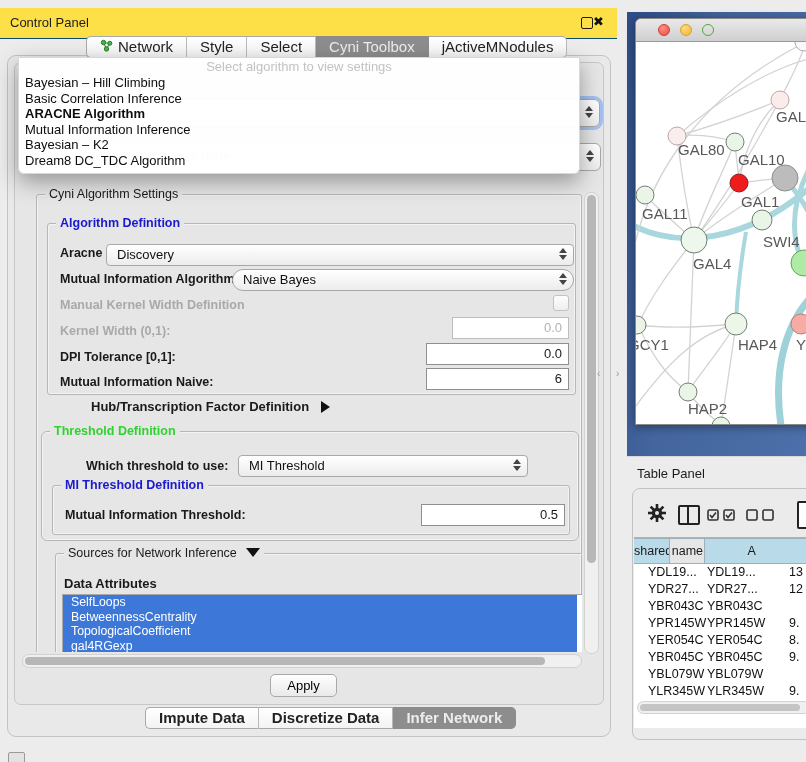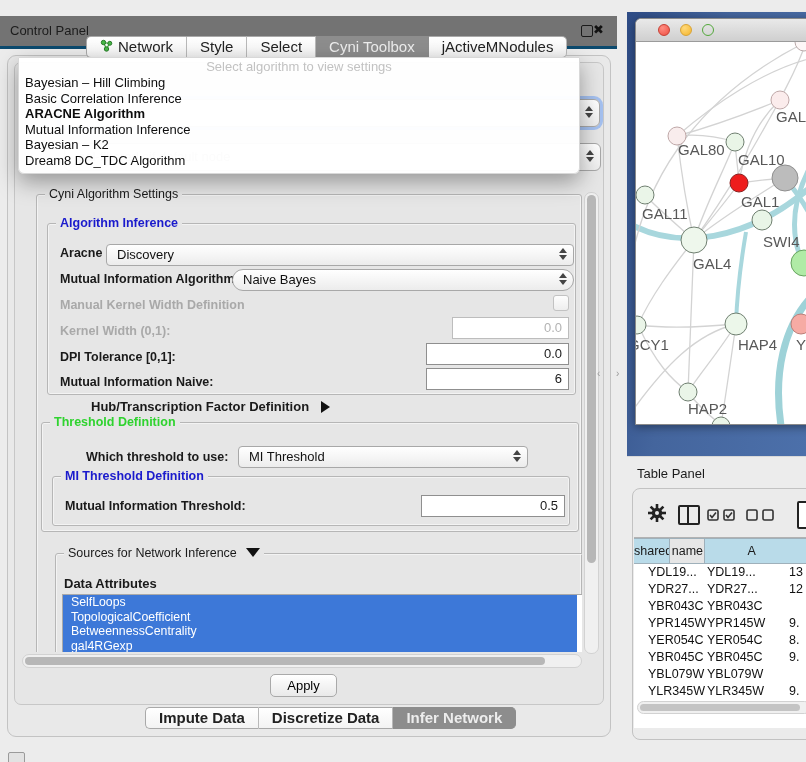--- a/index.html
+++ b/index.html
@@ -1,20 +1,20 @@
 <!DOCTYPE html>
 <html><head>
 <meta charset="utf-8">
 <style>
   html,body{margin:0;padding:0;}
   #app{position:relative;width:806px;height:762px;background:#ececec;overflow:hidden;
        font-family:"Liberation Sans","DejaVu Sans",sans-serif;color:#1a1a1a;}
   .abs{position:absolute;}
   
-  .cp-titlebar{left:0;top:16px;width:617px;height:30px;background:#737373;border-bottom:3px solid #0c4a6e;}
+  .cp-titlebar{left:0;top:8px;width:617px;height:30px;background:#fde047;border-bottom:1px solid #0c4a6e;}
   .cp-title{left:10px;top:7px;font-size:13px;color:#1c1c1c;}
   .float-btn{right:24px;top:9px;width:10px;height:10px;border:1.6px solid #1a1a1a;border-radius:2px;}
   .close-btn{left:593px;top:6px;font-size:13px;font-weight:bold;color:#111;}
   .outer-panel{left:7px;top:55px;width:602px;height:680px;background:#e9e9e9;border:1px solid #c3c3c3;border-radius:9px;}
   .inner-panel{left:14px;top:62px;width:588px;height:641px;background:#e6e6e6;border:1px solid #c7c7c7;border-radius:7px;}
   
   .seg{display:flex;height:22px;line-height:22px;font-size:15px;}
   .seg .tab{background:linear-gradient(#ffffff,#f3f3f3);border-top:1px solid #a9a9a9;border-bottom:1px solid #a9a9a9;
             border-right:1px solid #b9b9b9;padding:0 13px;color:#222;display:flex;align-items:center;gap:5px;}
   .seg .tab:first-child{border-left:1px solid #a9a9a9;border-radius:5px 0 0 5px;}
@@ -132,21 +132,21 @@
         <div class="item">Bayesian – K2</div>
         <div class="item">Dream8 DC_TDC Algorithm</div>
       </div>
   </div>
 
   <div class="abs" style="left:20px;top:182px;width:562px;height:470px;overflow:hidden;">
     <div class="abs grp" style="left:16px;top:12px;width:544px;height:600px;">
       <span class="grp-label">Cyni Algorithm Settings</span>
 
       <div class="abs grp" style="left:10px;top:28px;width:527px;height:170px;">
-        <span class="grp-label" style="color:#1a1acc;font-weight:bold;">Algorithm Inference</span>
+        <span class="grp-label" style="color:#1a1acc;font-weight:bold;">Algorithm Definition</span>
         <div class="abs blab" style="left:12px;top:22px;">Aracne Mode:</div>
         <div class="abs combo" style="left:58px;top:20px;width:468px;">
           <span>Discovery</span>
           <span class="arrows">
               <i class="up"></i>
               <i class="dn"></i>
             </span>
         </div>
         <div class="abs blab" style="left:12px;top:48px;">Mutual Information Algorithm Type:</div>
         <div class="abs combo" style="left:184px;top:45px;width:342px;border-radius:11px;">
@@ -164,21 +164,21 @@
         <div class="abs tfield" style="left:378px;top:119px;width:143px;">0.0</div>
         <div class="abs blab" style="left:12px;top:151px;">Mutual Information Naive:</div>
         <div class="abs tfield" style="left:378px;top:144px;width:143px;">6</div>
       </div>
 
       <div class="abs blab" style="left:14px;top:204px;font-size:13px;padding-left:40px;">
         <span>Hub/Transcription Factor Definition</span>
         <span style="display:inline-block;margin-left:8px;width:0;height:0;border-top:6px solid transparent;border-bottom:6px solid transparent;border-left:9px solid #111;vertical-align:-2px;"></span>
       </div>
 
-      <div class="abs grp" style="left:4px;top:227px;width:536px;height:108px;">
+      <div class="abs grp" style="left:4px;top:236px;width:536px;height:108px;border-radius:6px;">
         <span class="grp-label" style="color:#2fd32f;font-weight:bold;">Threshold Definition</span>
         <div class="abs blab" style="left:44px;top:27px;">Which threshold to use:</div>
         <div class="abs combo" style="left:196px;top:23px;width:290px;">
           <span>MI Threshold</span>
           <span class="arrows">
               <i class="up"></i>
               <i class="dn"></i>
             </span>
         </div>
         <div class="abs grp" style="left:10px;top:53px;width:516px;height:48px;">
@@ -190,22 +190,22 @@
 
       <div class="abs grp" style="left:18px;top:358px;width:544px;height:114px;">
         <span class="grp-label">
           <span>Sources for Network Inference</span>
           <span style="display:inline-block;margin-left:6px;width:0;height:0;border-left:7px solid transparent;border-right:7px solid transparent;border-top:9px solid #111;vertical-align:0px;"></span>
         </span>
         <div class="abs blab" style="left:8px;top:22px;font-size:13px;">Data Attributes</div>
         <div class="abs attr-list" style="left:6px;top:40px;width:532px;height:60px;">
           <div id="attr-items" style="margin-right:18px;">
               <div class="attr-item">SelfLoops</div>
+              <div class="attr-item">BetweennessCentrality</div>
               <div class="attr-item">TopologicalCoefficient</div>
-              <div class="attr-item">BetweennessCentrality</div>
               <div class="attr-item">gal4RGexp</div>
             </div>
           <div class="sb-thumb" style="right:3px;top:2px;width:9px;height:50px;"></div>
         </div>
       </div>
     </div>
   </div>
 
   <div class="abs sb-track" style="left:584px;top:192px;width:13px;height:460px;">
     <div class="sb-thumb" style="left:2px;top:2px;width:9px;height:368px;"></div>

